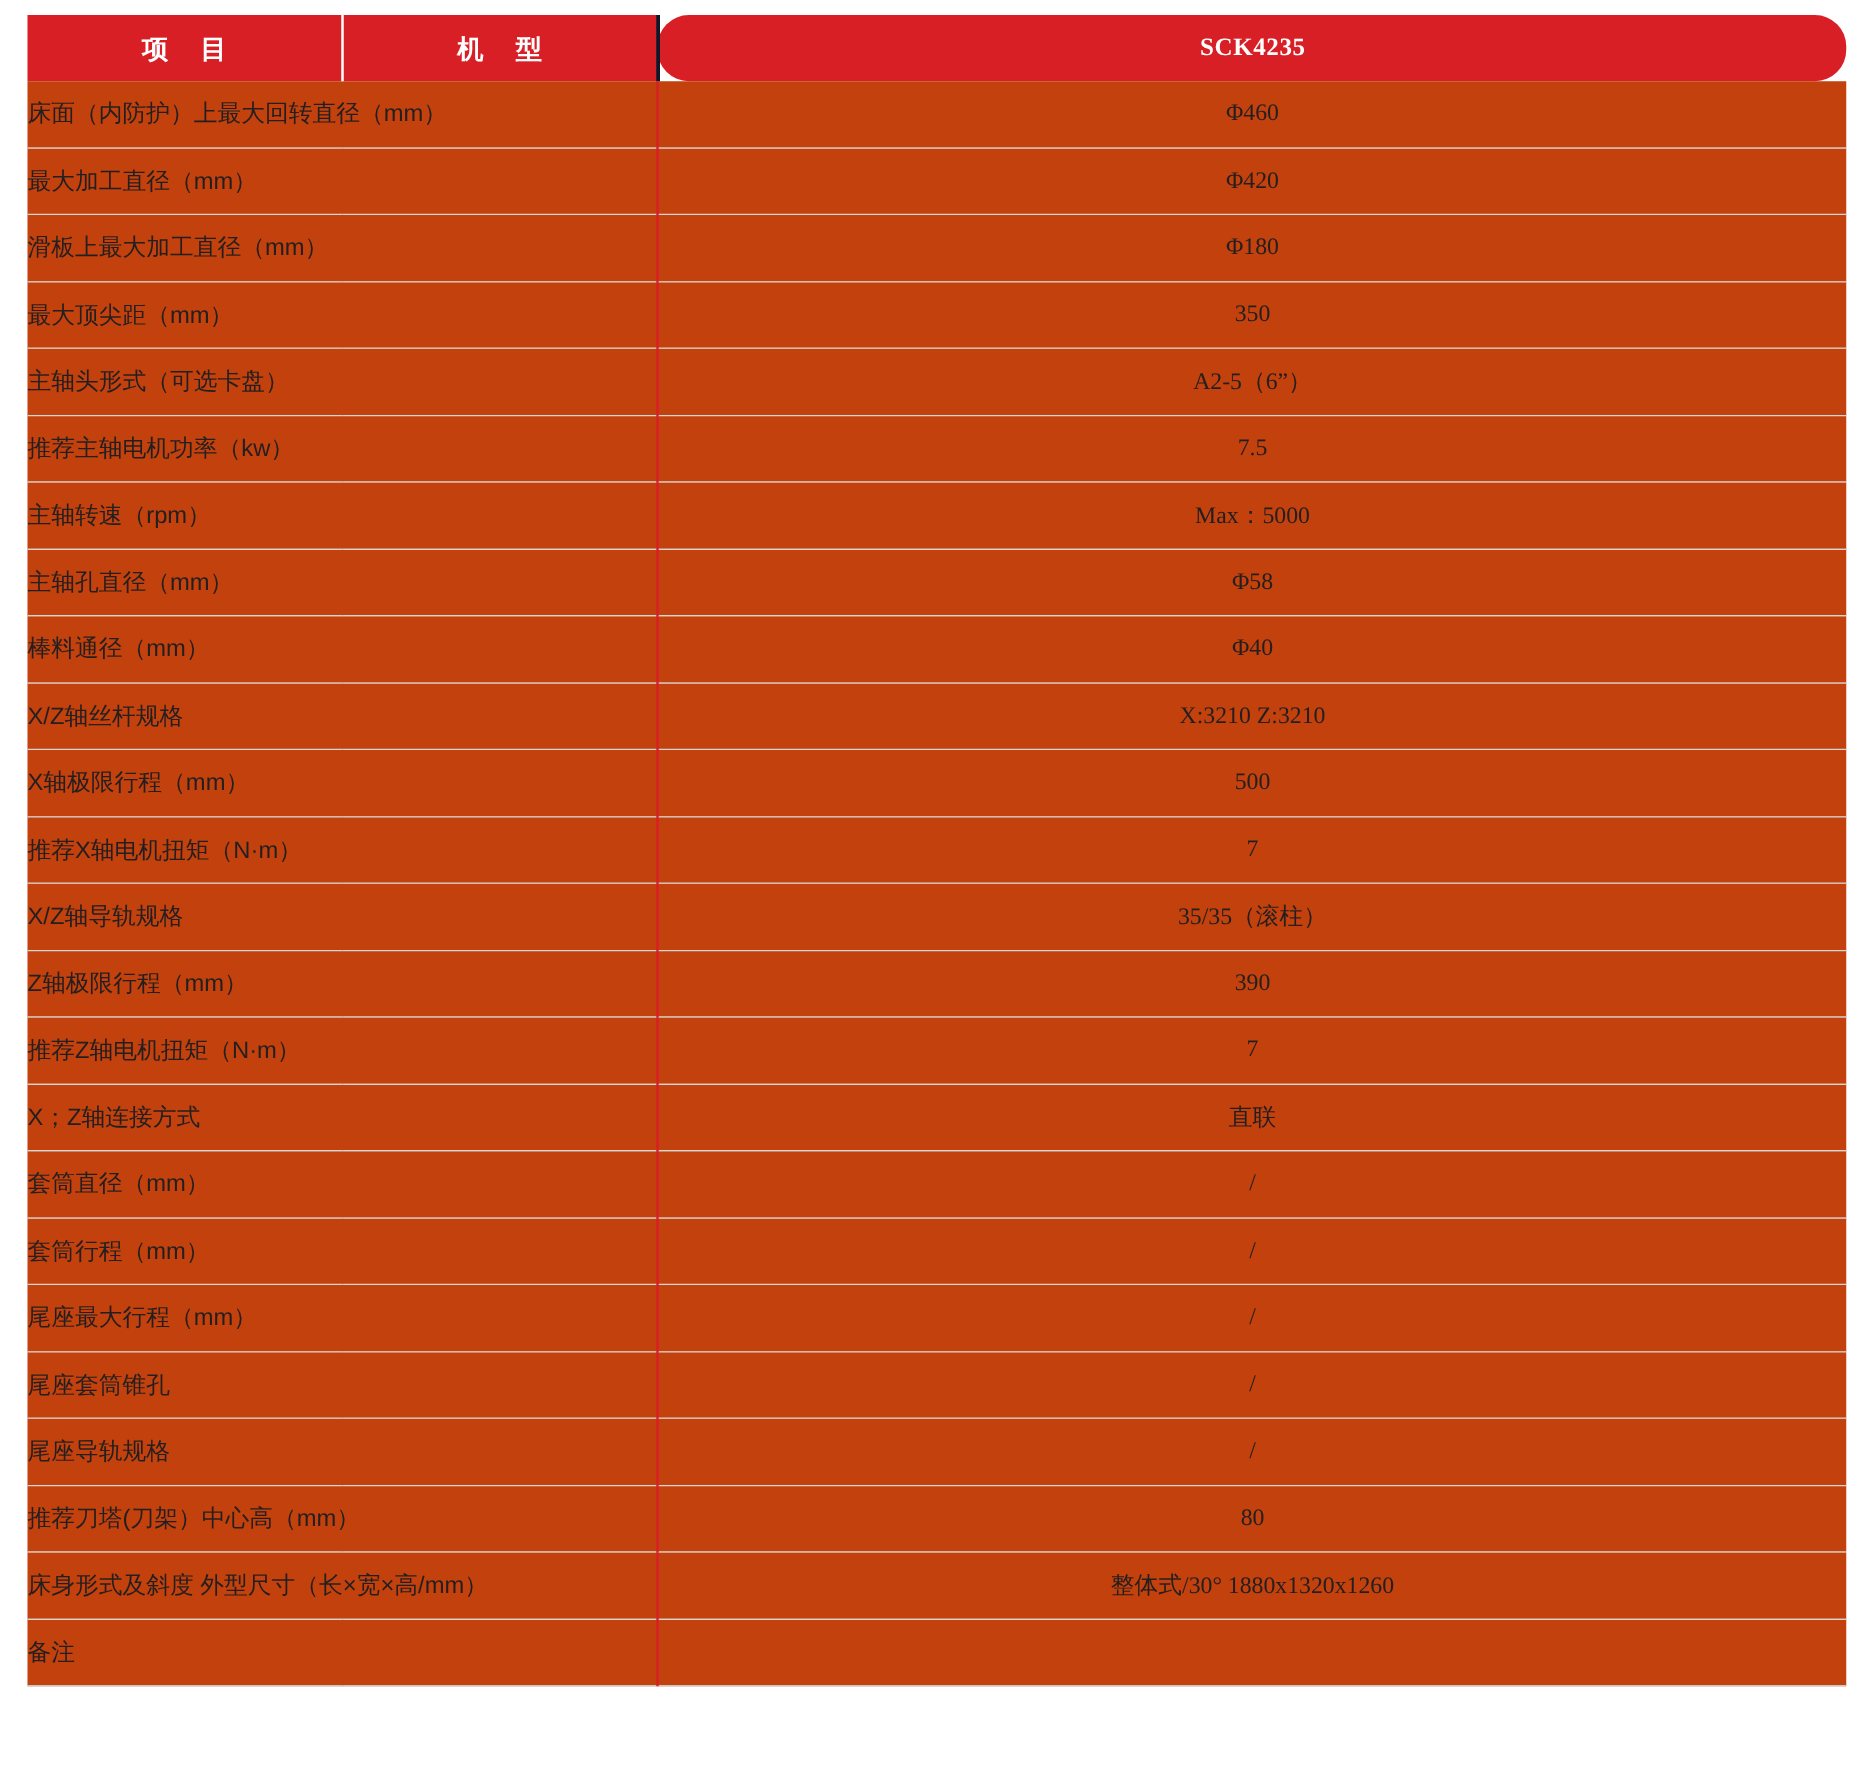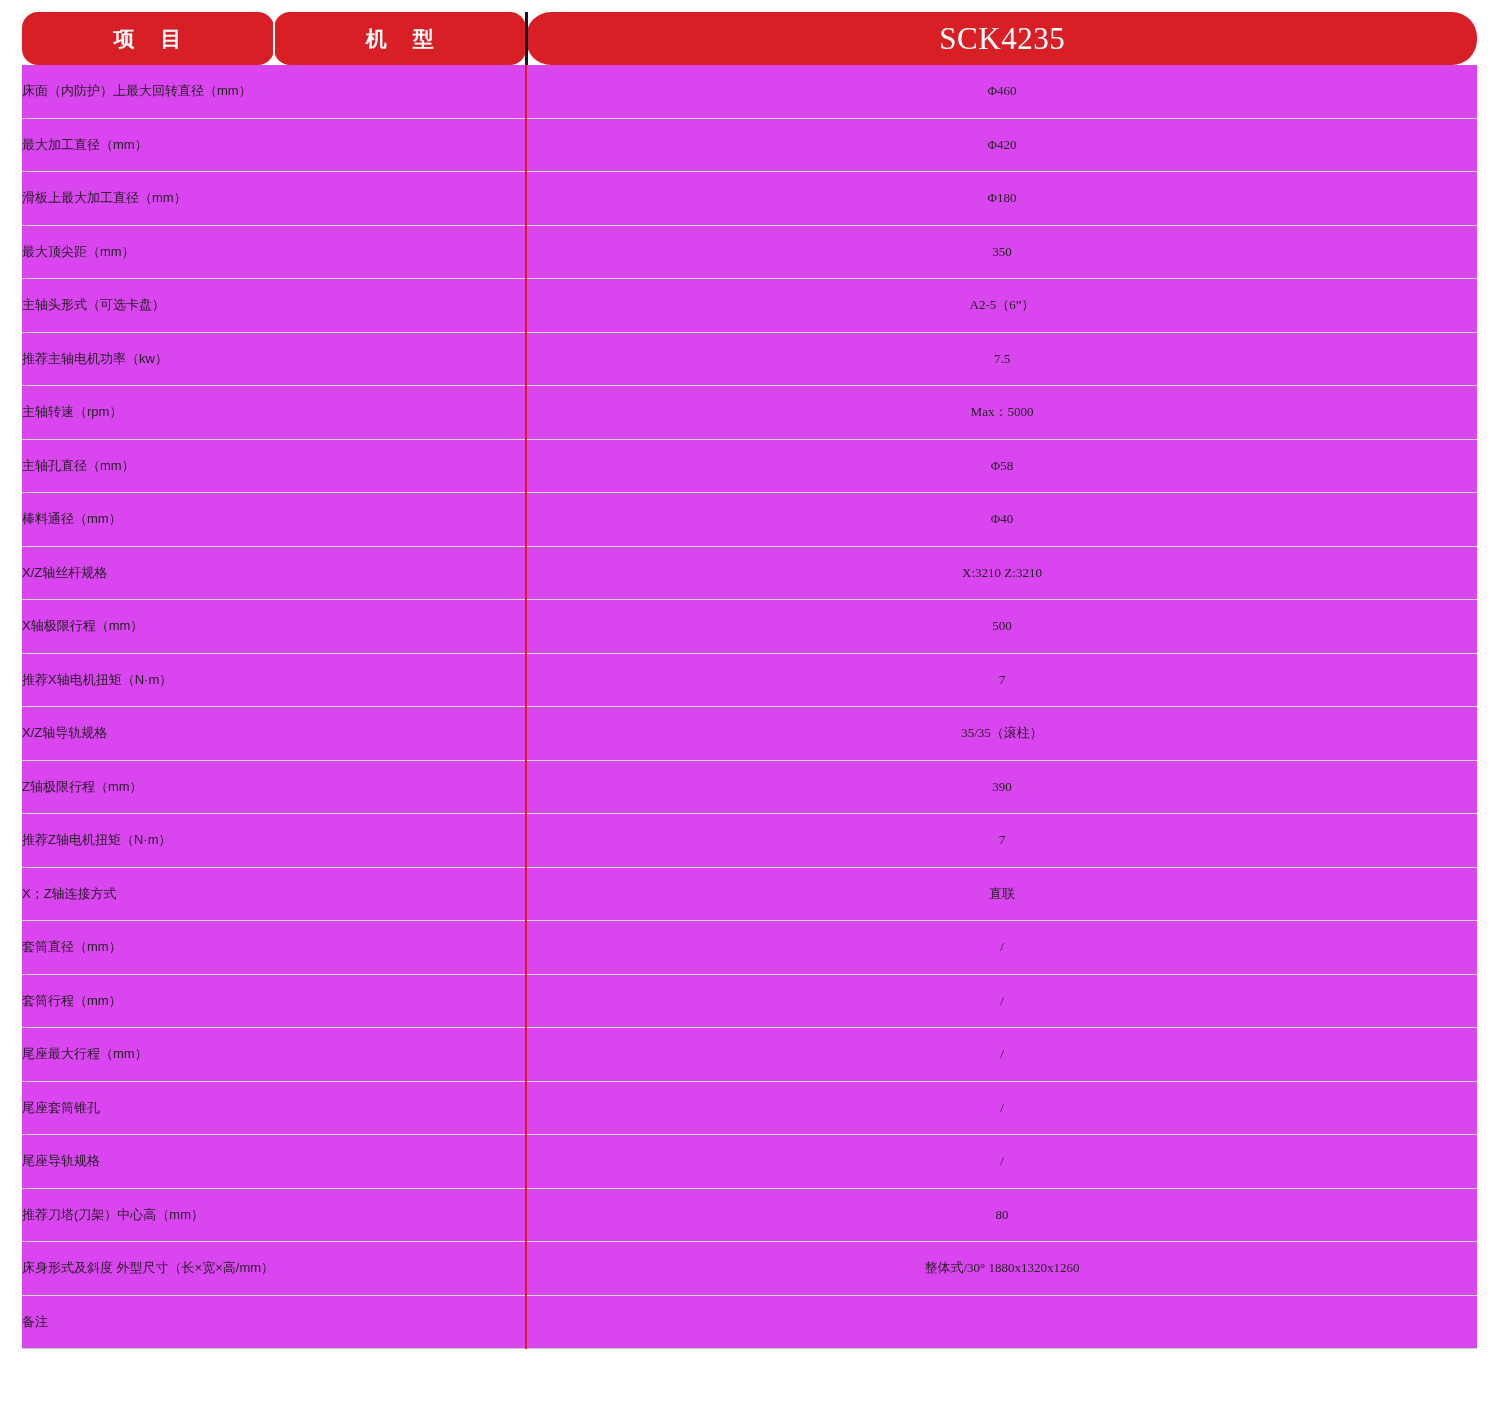--- a/index.html
+++ b/index.html
@@ -31,43 +31,42 @@
     border: none;
     font-weight: bold;
     vertical-align: middle;
   }
   .spec-table thead th.h1,
   .spec-table thead th.h2 {
     font-size: 21px;
     letter-spacing: 10px;
     text-indent: 10px;
     font-family: "Liberation Sans", sans-serif;
-    border-radius: 16px;
   }
   .spec-table thead th.h1 {
     border-right: 2px solid #ffffff;
   }
   .spec-table thead th.h2 {
     border-right: 3px solid #0f172a;
   }
   .spec-table thead th.h3 {
-    font-size: 31px;
+    font-size: 20px;
     font-family: "Liberation Serif", serif;
-    font-weight: normal;
+    font-weight: bold;
     letter-spacing: 0.5px;
     border-radius: 25px;
   }
 
   .spec-table tbody td {
     height: 52.5px;
     padding: 0;
     border-bottom: 1px solid #d7d7d7;
-    font-size: 13px;
+    font-size: 19px;
     vertical-align: middle;
-    background: #d946ef;
+    background: #c2410c;
     margin-left: 26px;
   }
   .spec-table tbody tr:last-child td {
     border-bottom: 1px solid #c9c9c9;
   }
   td.label {
     padding-left: 38px;
     color: #231f20;
     border-right: none;
     text-align: left;

